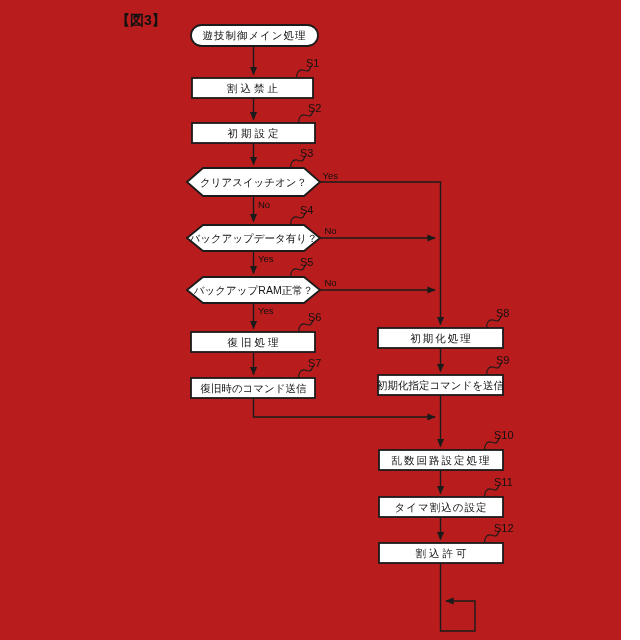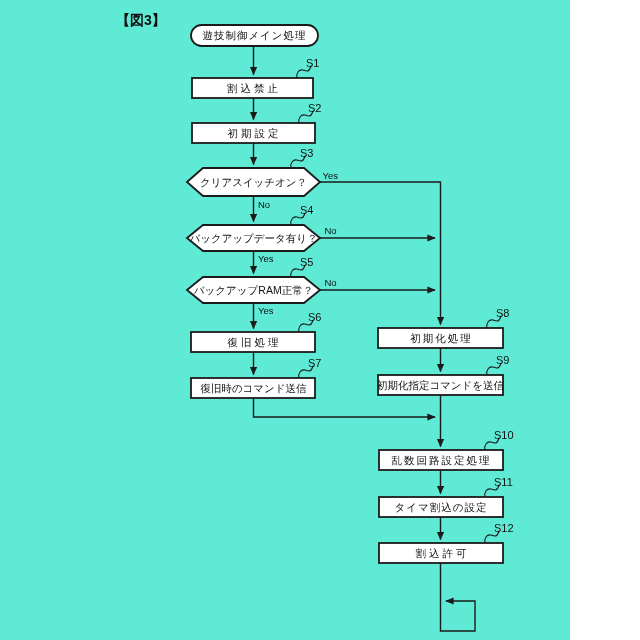--- a/index.html
+++ b/index.html
@@ -5,23 +5,23 @@
   html, body {
     margin: 0;
     padding: 0;
     background: #ffffff;
     width: 640px;
     height: 640px;
     font-family: "Liberation Sans", sans-serif;
   }
   #stage {
     position: relative;
-    width: 570px;
+    width: 621px;
     height: 640px;
-    background: #5eead4;
+    background: #b91c1c;
   }
   svg { display: block; }
   .node-shape {
     fill: #ffffff;
     stroke: #1b1b1b;
     stroke-width: 1.8;
   }
   .edge {
     fill: none;
     stroke: #1b1b1b;

